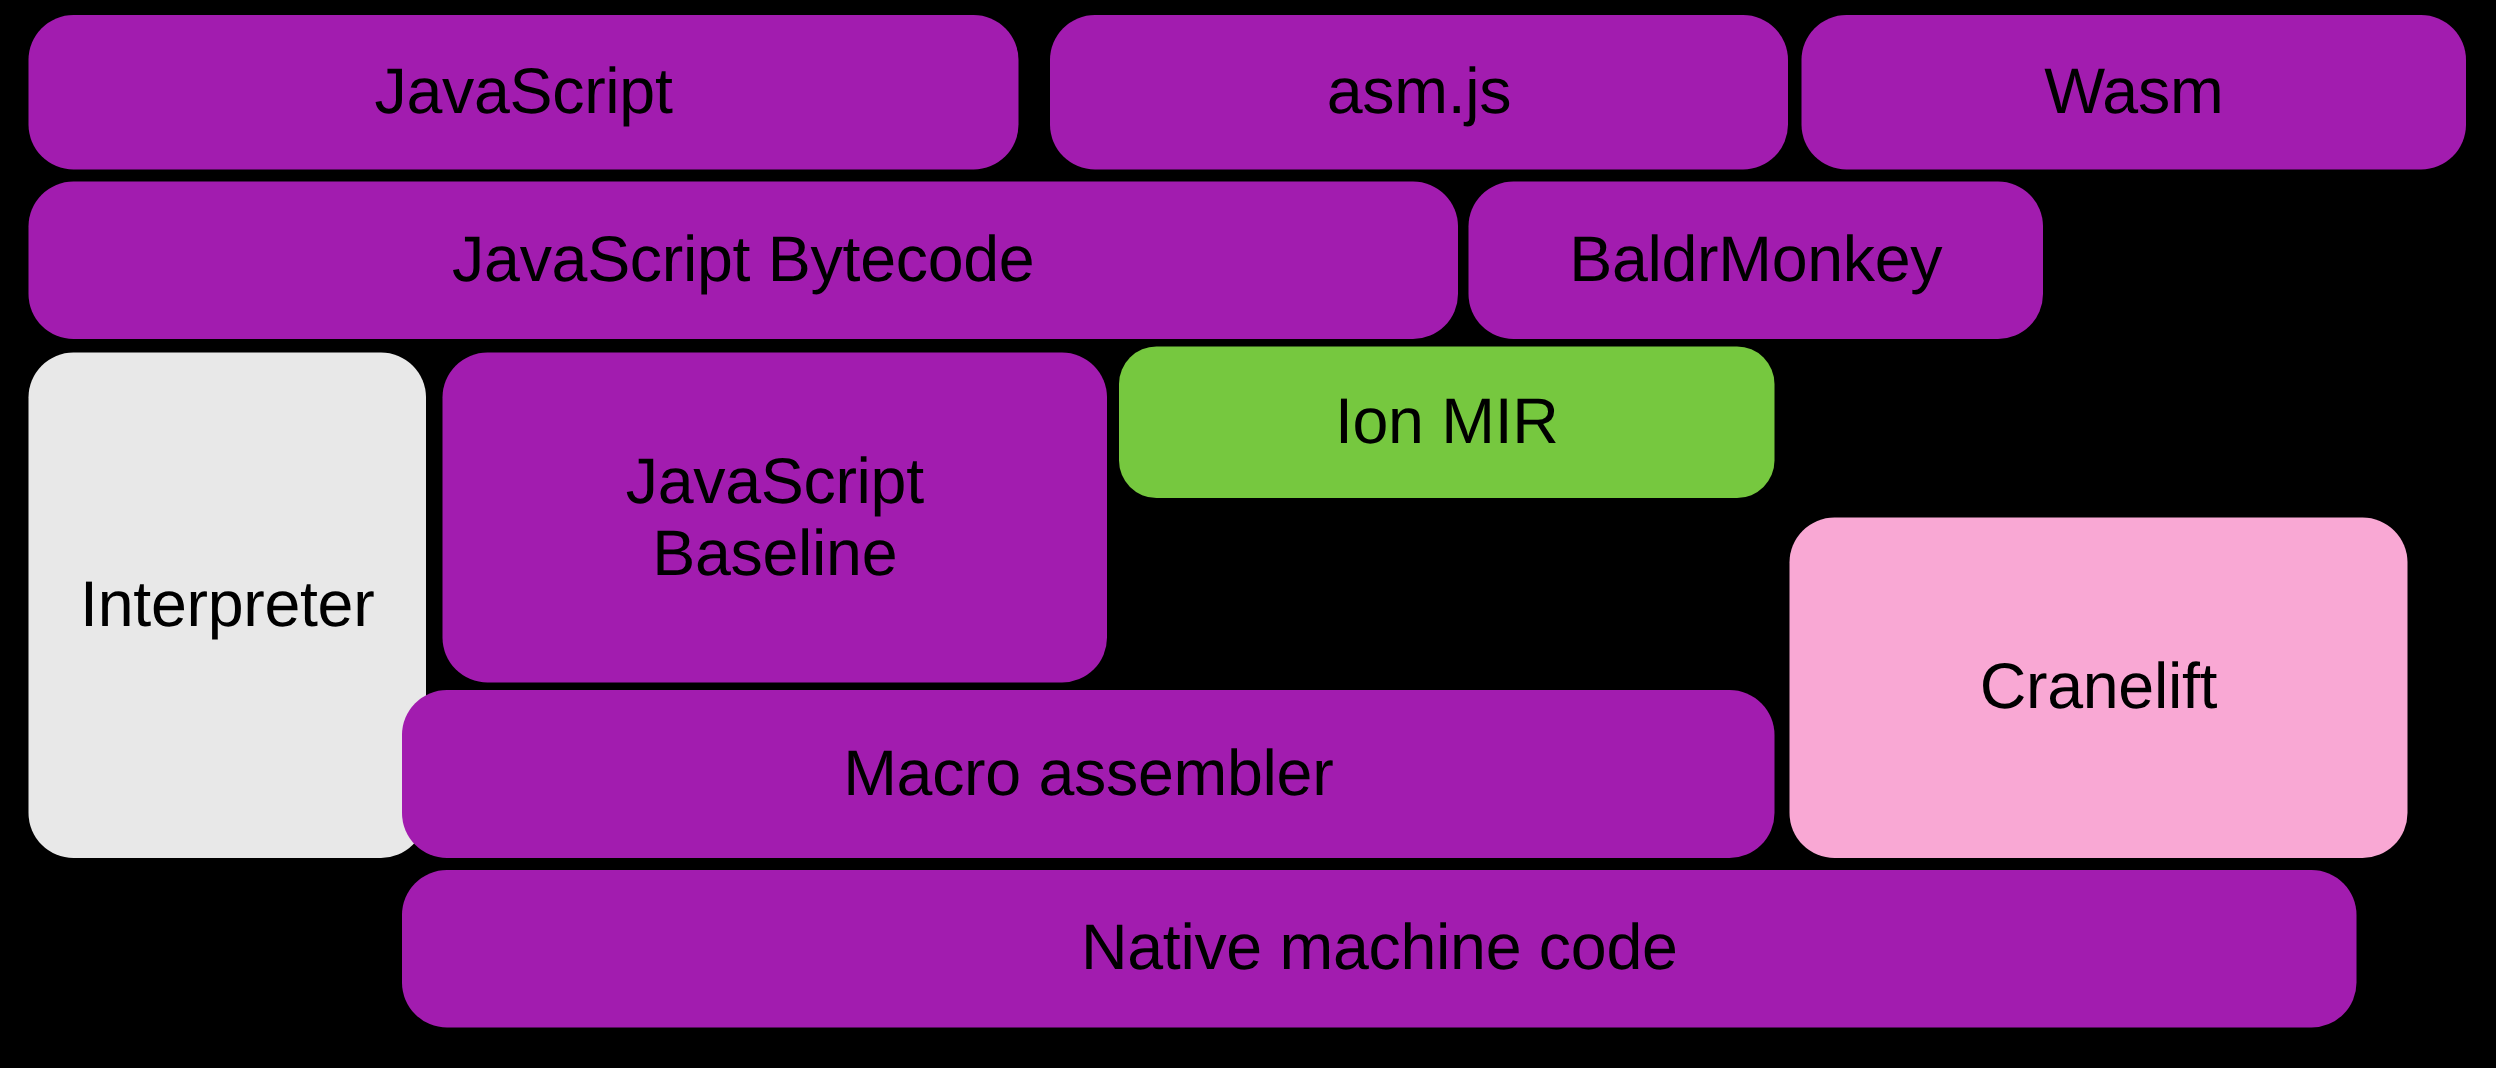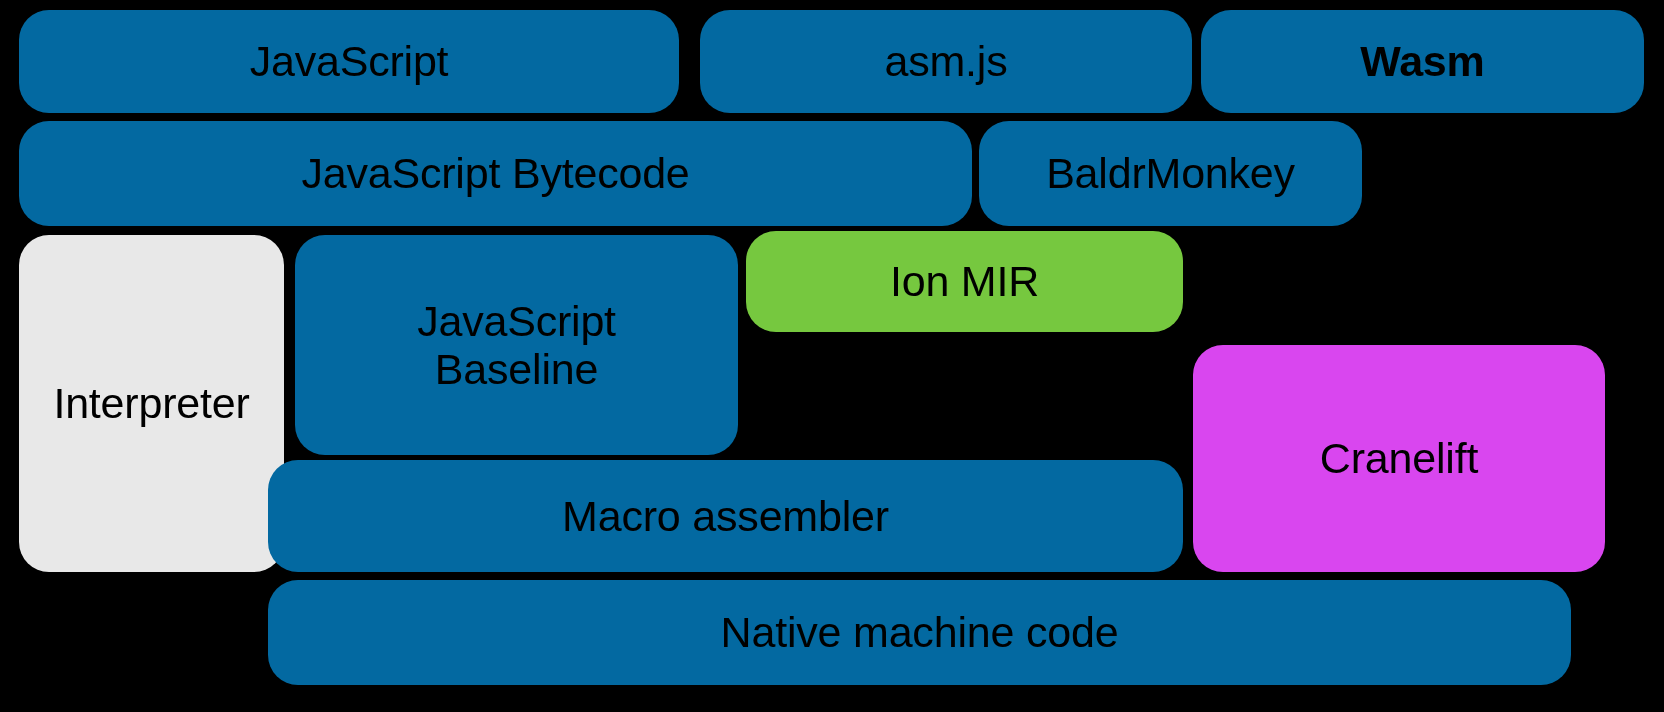--- a/index.html
+++ b/index.html
@@ -28,46 +28,46 @@
     border-radius: 30px;
     color: #000000;
     font-family: "Liberation Sans", sans-serif;
     font-size: 43px;
     font-weight: 400;
     line-height: 1.12;
     letter-spacing: -0.2px;
     white-space: pre-line;
     user-select: none;
   }
-  .node-white   { background: #0369a1; }
+  .node-white   { background: #a21caf; }
   .node-gray    { background: #E8E8E8; }
   .node-green   { background: #76C83F; }
-  .node-pink    { background: #d946ef; }
+  .node-pink    { background: #f9a8d4; }
 </style>
 </head>
 <body>
 
 <div id="diagram-root">
 
   <div class="node node-white" style="left:19px; top:10px; width:660px; height:103px;">JavaScript</div>
 
   <div class="node node-white" style="left:700px; top:10px; width:492px; height:103px;text-align:center;">asm.js</div>
 
-  <div class="node node-white" style="left:1201px; top:10px; width:443px; height:103px;font-weight:bold;">Wasm</div>
+  <div class="node node-white" style="left:1201px; top:10px; width:443px; height:103px;">Wasm</div>
 
   <div class="node node-white" style="left:19px; top:121px; width:953px; height:105px;">JavaScript Bytecode</div>
 
   <div class="node node-white" style="left:979px; top:121px; width:383px; height:105px;">BaldrMonkey</div>
 
   <div class="node node-gray" style="left:19px; top:235px; width:265px; height:337px;">Interpreter</div>
 
   <div class="node node-white" style="left:295px; top:235px; width:443px; height:220px;">JavaScript
 Baseline</div>
 
-  <div class="node node-green" style="left:746px; top:231px; width:437px; height:101px;">Ion MIR</div>
+  <div class="node node-green" style="left:746px; top:231px; width:437px; height:101px;border-radius:25px;">Ion MIR</div>
 
 
   <div class="node node-pink" style="left:1193px; top:345px; width:412px; height:227px;">Cranelift</div>
 
   <div class="node node-white" style="left:268px; top:580px; width:1303px; height:105px;">Native machine code</div>
 
   <div class="node node-white" style="left:268px; top:460px; width:915px; height:112px;">Macro assembler</div>
 
 </div>
 

